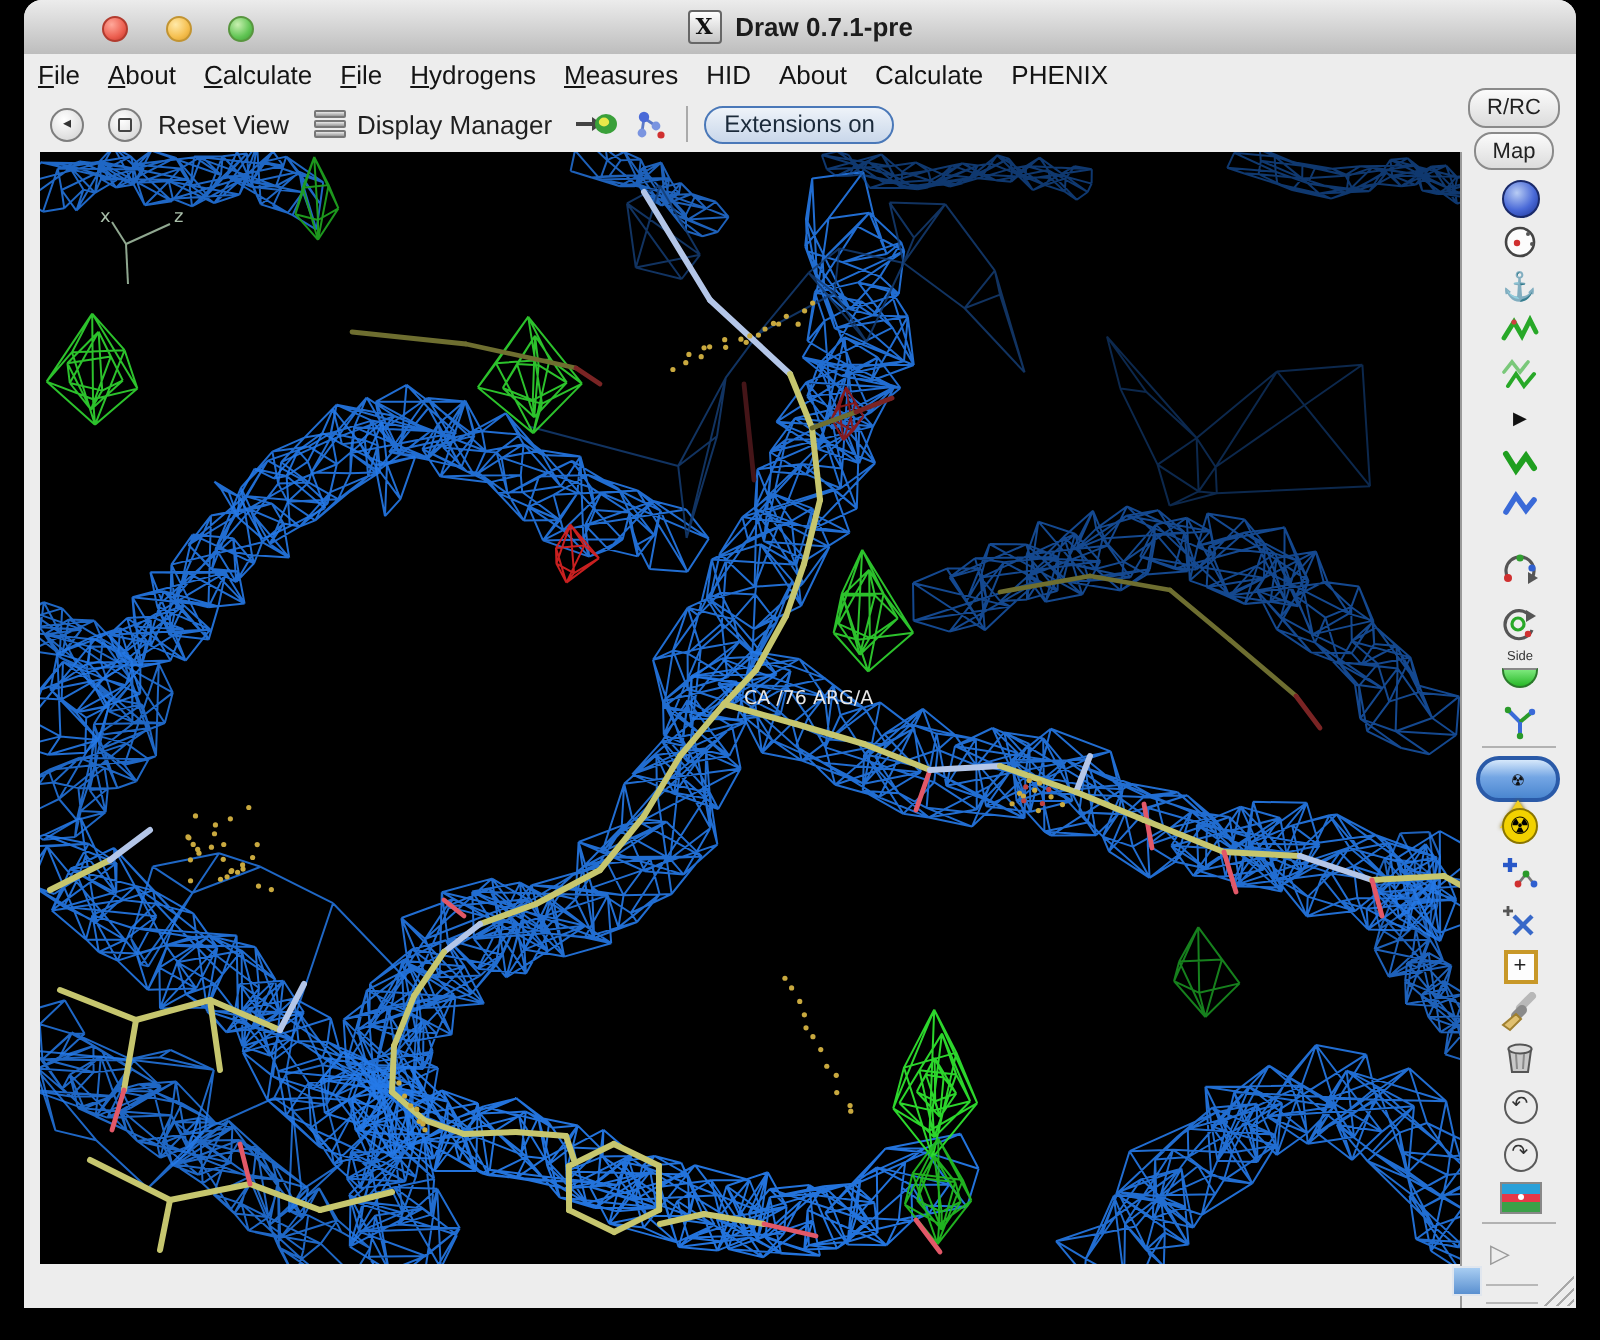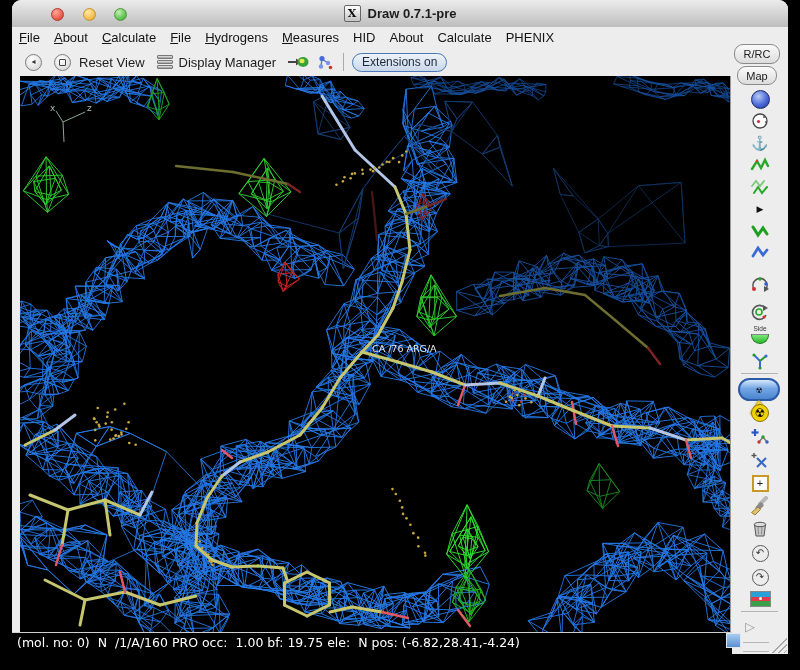--- a/index.html
+++ b/index.html
@@ -477,15 +477,14 @@
           <i class="f3"></i>
           <span class="star"></span>
         </span>
     </div>
     <div class="rsep" style="top:535px"></div>
     <span class="expand">▷</span>
     <span class="griplines"></span>
     <span class="grip"></span>
   </div>
 
-  <div class="statusbar">(mol. no: 0)  N  /1/A/160 PRO occ:  1.00 bf: 19.75 ele:  N pos: (-6.82,28.41,-4.24)</div>
   <div class="bluebox"></div>
 </div>
 
 </body></html>

